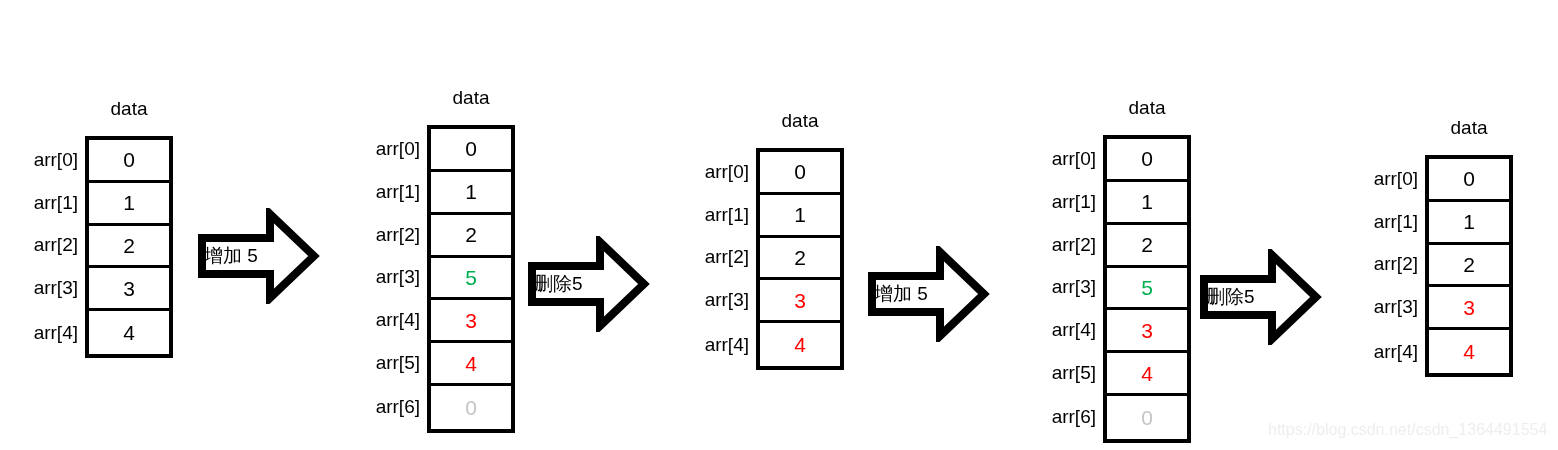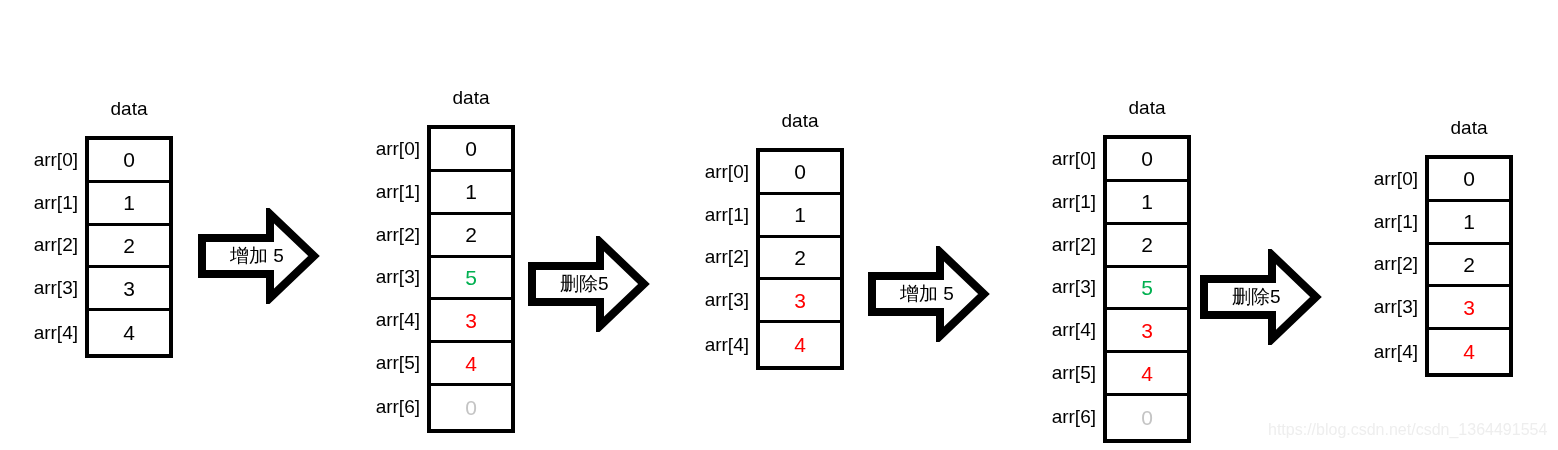--- a/index.html
+++ b/index.html
@@ -70,21 +70,21 @@
 
   
   .arrow {
     position: absolute;
   }
   .arrow svg {
     display: block;
   }
   .arrow-label {
     position: absolute;
-    left: 32px;
+    left: 6px;
     top: 50%;
     transform: translateY(-50%);
     font-size: 19px;
     color: #000000;
     white-space: nowrap;
     font-family: "Liberation Sans", "DejaVu Sans", sans-serif;
   }
 
   
   .watermark {

